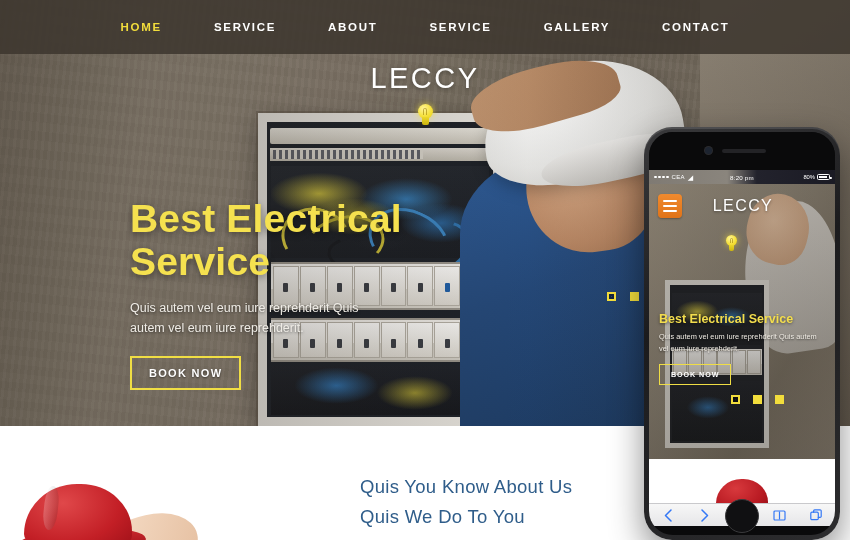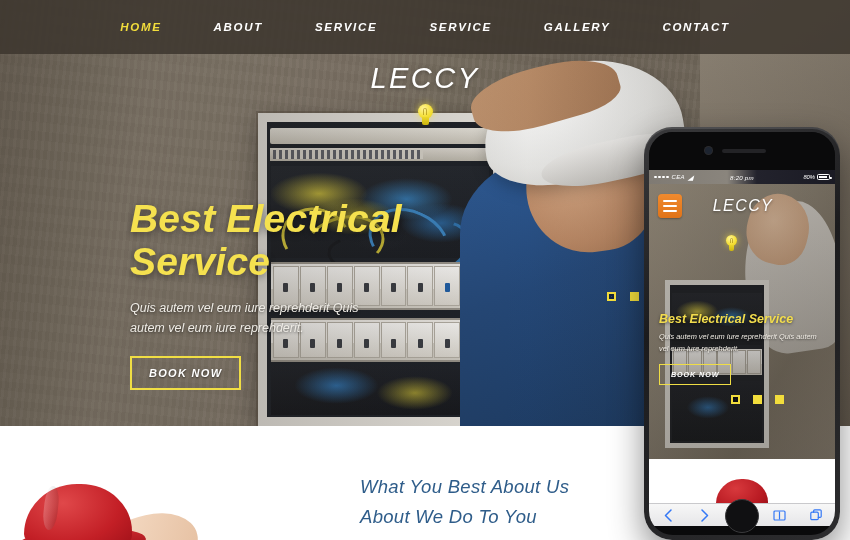--- a/index.html
+++ b/index.html
@@ -2,21 +2,21 @@
 <html><head>
 <meta charset="utf-8">
 <style>
   * { margin:0; padding:0; box-sizing:border-box; }
   html,body { width:850px; height:540px; overflow:hidden; }
   body {
     font-family:"Liberation Sans", sans-serif;
     background:#ffffff;
     position:relative;
   }
-  .page { position:relative; width:850px; height:540px; overflow:hidden;font-style:italic; }
+  .page { position:relative; width:850px; height:540px; overflow:hidden; }
 
   
   .hero {
     position:absolute; left:0; top:0; width:850px; height:426px;
     overflow:hidden; background:#6d6459;
   }
   
   .hero-bg { position:absolute; inset:0; }
   .bg-wall {
     position:absolute; inset:0;
@@ -395,22 +395,22 @@
       <div class="helmet"></div>
       <div class="helmet-brim"></div>
       <div class="arm-top"></div>
 
       <div class="hero-shade"></div>
     </div>
 
     <div class="topbar">
       <nav class="nav">
         <a class="nav-item active">HOME</a>
+        <a class="nav-item">SERVICE</a>
         <a class="nav-item">ABOUT</a>
-        <a class="nav-item">SERVICE</a>
         <a class="nav-item">SERVICE</a>
         <a class="nav-item">GALLERY</a>
         <a class="nav-item">CONTACT</a>
       </nav>
     </div>
 
     <div class="logo-wrap">
       <div class="logo-text">LECCY</div>
       <span class="bulb">
         <span class="bulb-glass"></span>
@@ -426,22 +426,22 @@
     </div>
 
     <div class="dots">
       <span class="dot active"></span>
       <span class="dot"></span>
     </div>
   </div>
 
   <div class="white-sec">
     <div class="about-heading">
-      <div>What You Best About Us</div>
-      <div>About We Do To You</div>
+      <div>Quis You Know About Us</div>
+      <div>Quis We Do To You</div>
     </div>
     <div class="about-body"></div>
   </div>
 
   <div class="woman">
     <div class="w-arm"></div>
     <div class="w-hair"></div>
     <div class="w-face"></div>
     <div class="w-hat-brim"></div>
     <div class="w-hat"></div>

